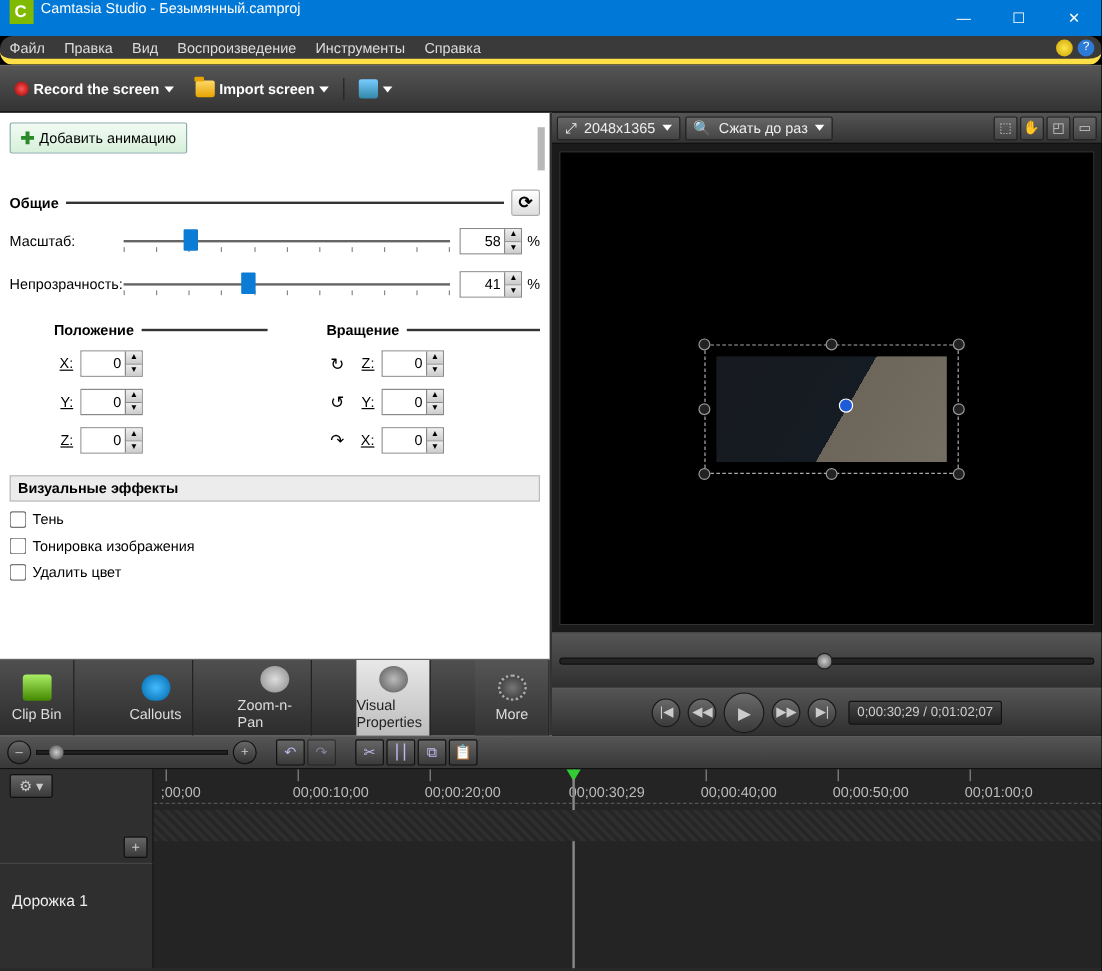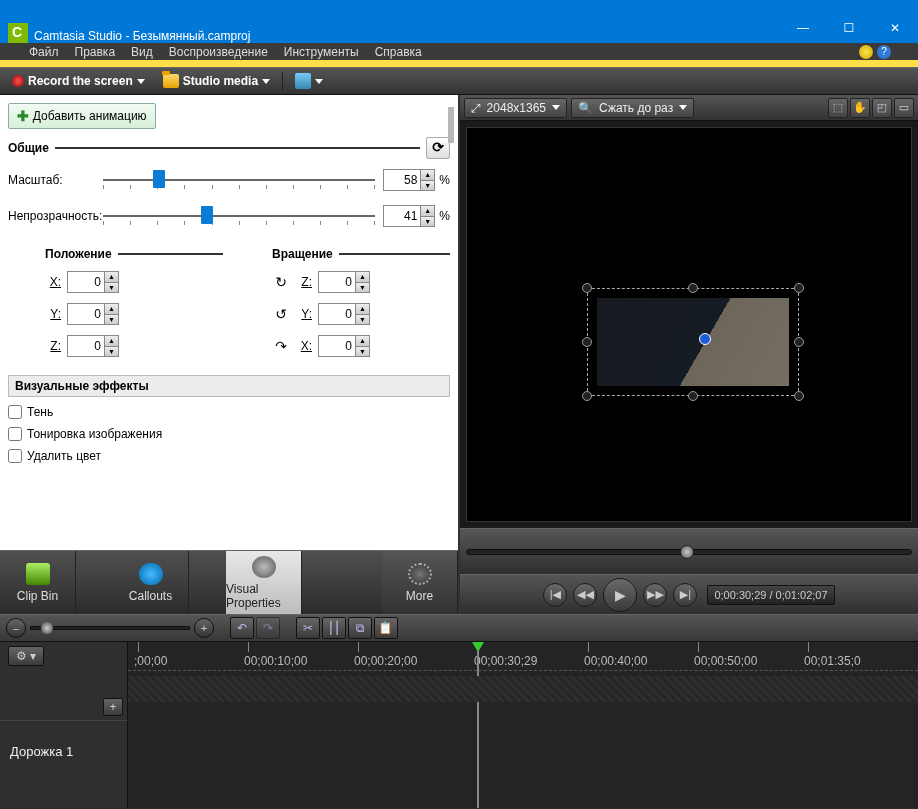--- a/index.html
+++ b/index.html
@@ -1,54 +1,54 @@
 <!DOCTYPE html>
 <html><head>
 <meta charset="utf-8">
 <style>
 * { margin:0; padding:0; box-sizing:border-box; font-family:"Segoe UI",Tahoma,sans-serif; font-size:12px; }
 body { background:#000; width:918px; height:809px; overflow:hidden; user-select:none; }
 
 
-.titlebar { height:43px; background:#0078d7; display:flex; align-items:flex-end; color:#fff; }
+.titlebar { height:30px; background:#0078d7; display:flex; align-items:flex-start; color:#fff; }
 .titlebar-icon { width:20px; height:20px; background:#7fba00; margin:0 6px 0 8px; position:relative; }
 .titlebar-icon::after { content:"C"; position:absolute; left:4px; top:1px; color:#fff; font-weight:bold; font-size:14px; }
 .titlebar-title { flex:1; font-size:12px; }
 .titlebar-btns { display:flex; }
 .titlebar-btn { width:46px; height:30px; display:flex; align-items:center; justify-content:center; color:#fff; font-size:12px; }
 
 
-.menubar { height:24px; background:#3a3a3a; display:flex; align-items:center; padding:0 21px; border-bottom:7px solid #fde047; }
+.menubar { height:24px; background:#3a3a3a; display:flex; align-items:center; padding:0 0; border-bottom:5px solid #fde047;border-radius:11px; }
 .menubar span { color:#ddd; padding:3px 8px; cursor:default; }
 .menubar-icons { margin-left:auto; display:flex; gap:4px; padding-right:6px; }
 .bulb { width:14px; height:14px; border-radius:50%; background:radial-gradient(#ffe54a,#c9a300); }
 .help { width:14px; height:14px; border-radius:50%; background:#2d7bd6; text-align:center; color:#fff; line-height:14px; font-size:10px; }
 
 
-.toolbar { height:28px; background:linear-gradient(#555,#333); display:flex; align-items:center; padding:0 4px; border-bottom:1px solid #111; border-top:1px solid #666; gap:2px; }
+.toolbar { height:40px; background:linear-gradient(#555,#333); display:flex; align-items:center; padding:0 4px; border-bottom:1px solid #111; border-top:1px solid #666; gap:2px; }
 .tb-btn { display:flex; align-items:center; height:22px; padding:0 8px; color:#fff; gap:4px; border-radius:2px; }
 .rec-dot { width:12px; height:12px; border-radius:50%; background:radial-gradient(#f55,#900); }
 .folder-ico { width:16px; height:14px; background:linear-gradient(#ffd96b,#e5a400); border-radius:2px; position:relative; }
 .folder-ico::before{content:"";position:absolute;left:-1px;top:-3px;width:8px;height:4px;background:#e5a400;border-radius:1px;}
 .caret { border-left:4px solid transparent; border-right:4px solid transparent; border-top:5px solid #fff; }
 .tb-sep { width:1px; height:18px; background:#222; margin:0 2px; }
 
 
 .workarea { display:flex; height:calc(100% - 30px - 24px - 26px - 210px); }
 .left-pane { width:460px; background:#fff; display:flex; flex-direction:column; border-right:2px solid #333; }
 .right-pane { flex:1; background:#1a1a1a; display:flex; flex-direction:column; }
 
 
 .props { flex:1; overflow:auto; padding:8px; position:relative; }
 .scroll-thin { position:absolute; right:2px; top:12px; bottom:12px; width:12px; }
 .scroll-thumb { position:absolute; top:0; left:4px; width:6px; height:36px; background:#b8b8b8; }
 .add-anim { border:1px solid #8aa; background:linear-gradient(#f2fbf4,#d6f0d9); padding:4px 8px; display:inline-flex; align-items:center; gap:4px; border-radius:2px; }
 .plus { color:#2a8a2a; font-weight:bold; font-size:14px; }
 
-.section-title { font-weight:bold; font-size:13px; margin-top:8px; display:flex; align-items:center; gap:6px; }
+.section-title { font-weight:bold; font-size:13px; margin-top:30px; display:flex; align-items:center; gap:6px; }
 .section-title .line { flex:1; height:2px; background:#333; }
 .reload-btn { width:24px; height:22px; border:1px solid #aaa; background:linear-gradient(#fff,#ddd); text-align:center; line-height:19px; border-radius:2px; font-size:14px; }
 
 .prop-row { display:flex; align-items:center; height:30px; margin-top:6px; }
 .prop-label { width:95px; font-size:12px; color:#000; }
 .slider { flex:1; height:18px; position:relative; margin-right:8px; }
 .slider-track { position:absolute; top:8px; left:0; right:0; height:2px; background:#666; }
 .slider-ticks { position:absolute; top:14px; left:0; right:0; height:4px; display:flex; justify-content:space-between; }
 .slider-ticks i { width:1px; height:4px; background:#888; }
 .slider-thumb { position:absolute; top:-1px; width:12px; height:18px; background:#0b7cd6; border-radius:1px; }
@@ -165,21 +165,21 @@
 </div>
 
 <div class="toolbar">
   <div class="tb-btn">
     <div class="rec-dot"></div>
     <b>Record the screen</b>
     <div class="caret"></div>
   </div>
   <div class="tb-btn">
     <div class="folder-ico"></div>
-    <b>Studio media</b>
+    <b>Import screen</b>
     <div class="caret"></div>
   </div>
   <div class="tb-sep"></div>
   <div class="tb-btn">
     <div style="width:16px;height:16px;background:linear-gradient(#7cf,#38a);border-radius:2px;"></div>
     <div class="caret"></div>
   </div>
 </div>
 
 <div class="workarea">
@@ -352,20 +352,24 @@
     </div>
 
     <div class="tooltabs">
       <div class="ttab">
           <div class="ttab-ico" style="background:linear-gradient(#ae6,#480);"></div>
           <span>Clip Bin</span>
         </div>
       <div class="ttab">
           <div class="ttab-ico" style="background:radial-gradient(#4bf,#06a);border-radius:12px;"></div>
           <span>Callouts</span>
+        </div>
+      <div class="ttab">
+          <div class="ttab-ico" style="background:radial-gradient(#ddd,#888);border-radius:50%;"></div>
+          <span>Zoom-n-Pan</span>
         </div>
       <div class="ttab sel">
           <div class="ttab-ico" style="background:radial-gradient(#bbb,#555);border-radius:50%;"></div>
           <span>Visual Properties</span>
         </div>
       <div class="ttab" style="margin-left:auto;background:linear-gradient(#555,#333);">
           <div class="ttab-ico" style="background:radial-gradient(#777,#333);border-radius:50%;border:2px dotted #aaa;"></div>
           <span>More</span>
         </div>
     </div>
@@ -469,21 +473,21 @@
         <div class="tick" style="left:350px;">
             <span>00;00:30;29</span>
           </div>
         <div class="tick" style="left:460px;">
             <span>00;00:40;00</span>
           </div>
         <div class="tick" style="left:570px;">
             <span>00;00:50;00</span>
           </div>
         <div class="tick" style="left:680px;">
-            <span>00;01:35;0</span>
+            <span>00;01:00;0</span>
           </div>
         <div class="playhead" style="left:344px;"></div>
       </div>
       <div class="divider-line"></div>
       <div class="ghost-row"></div>
     </div>
   </div>
 
   <div class="tl-scroll">
     <div class="tl-scroll-btn" style="left:0;">◀</div>

